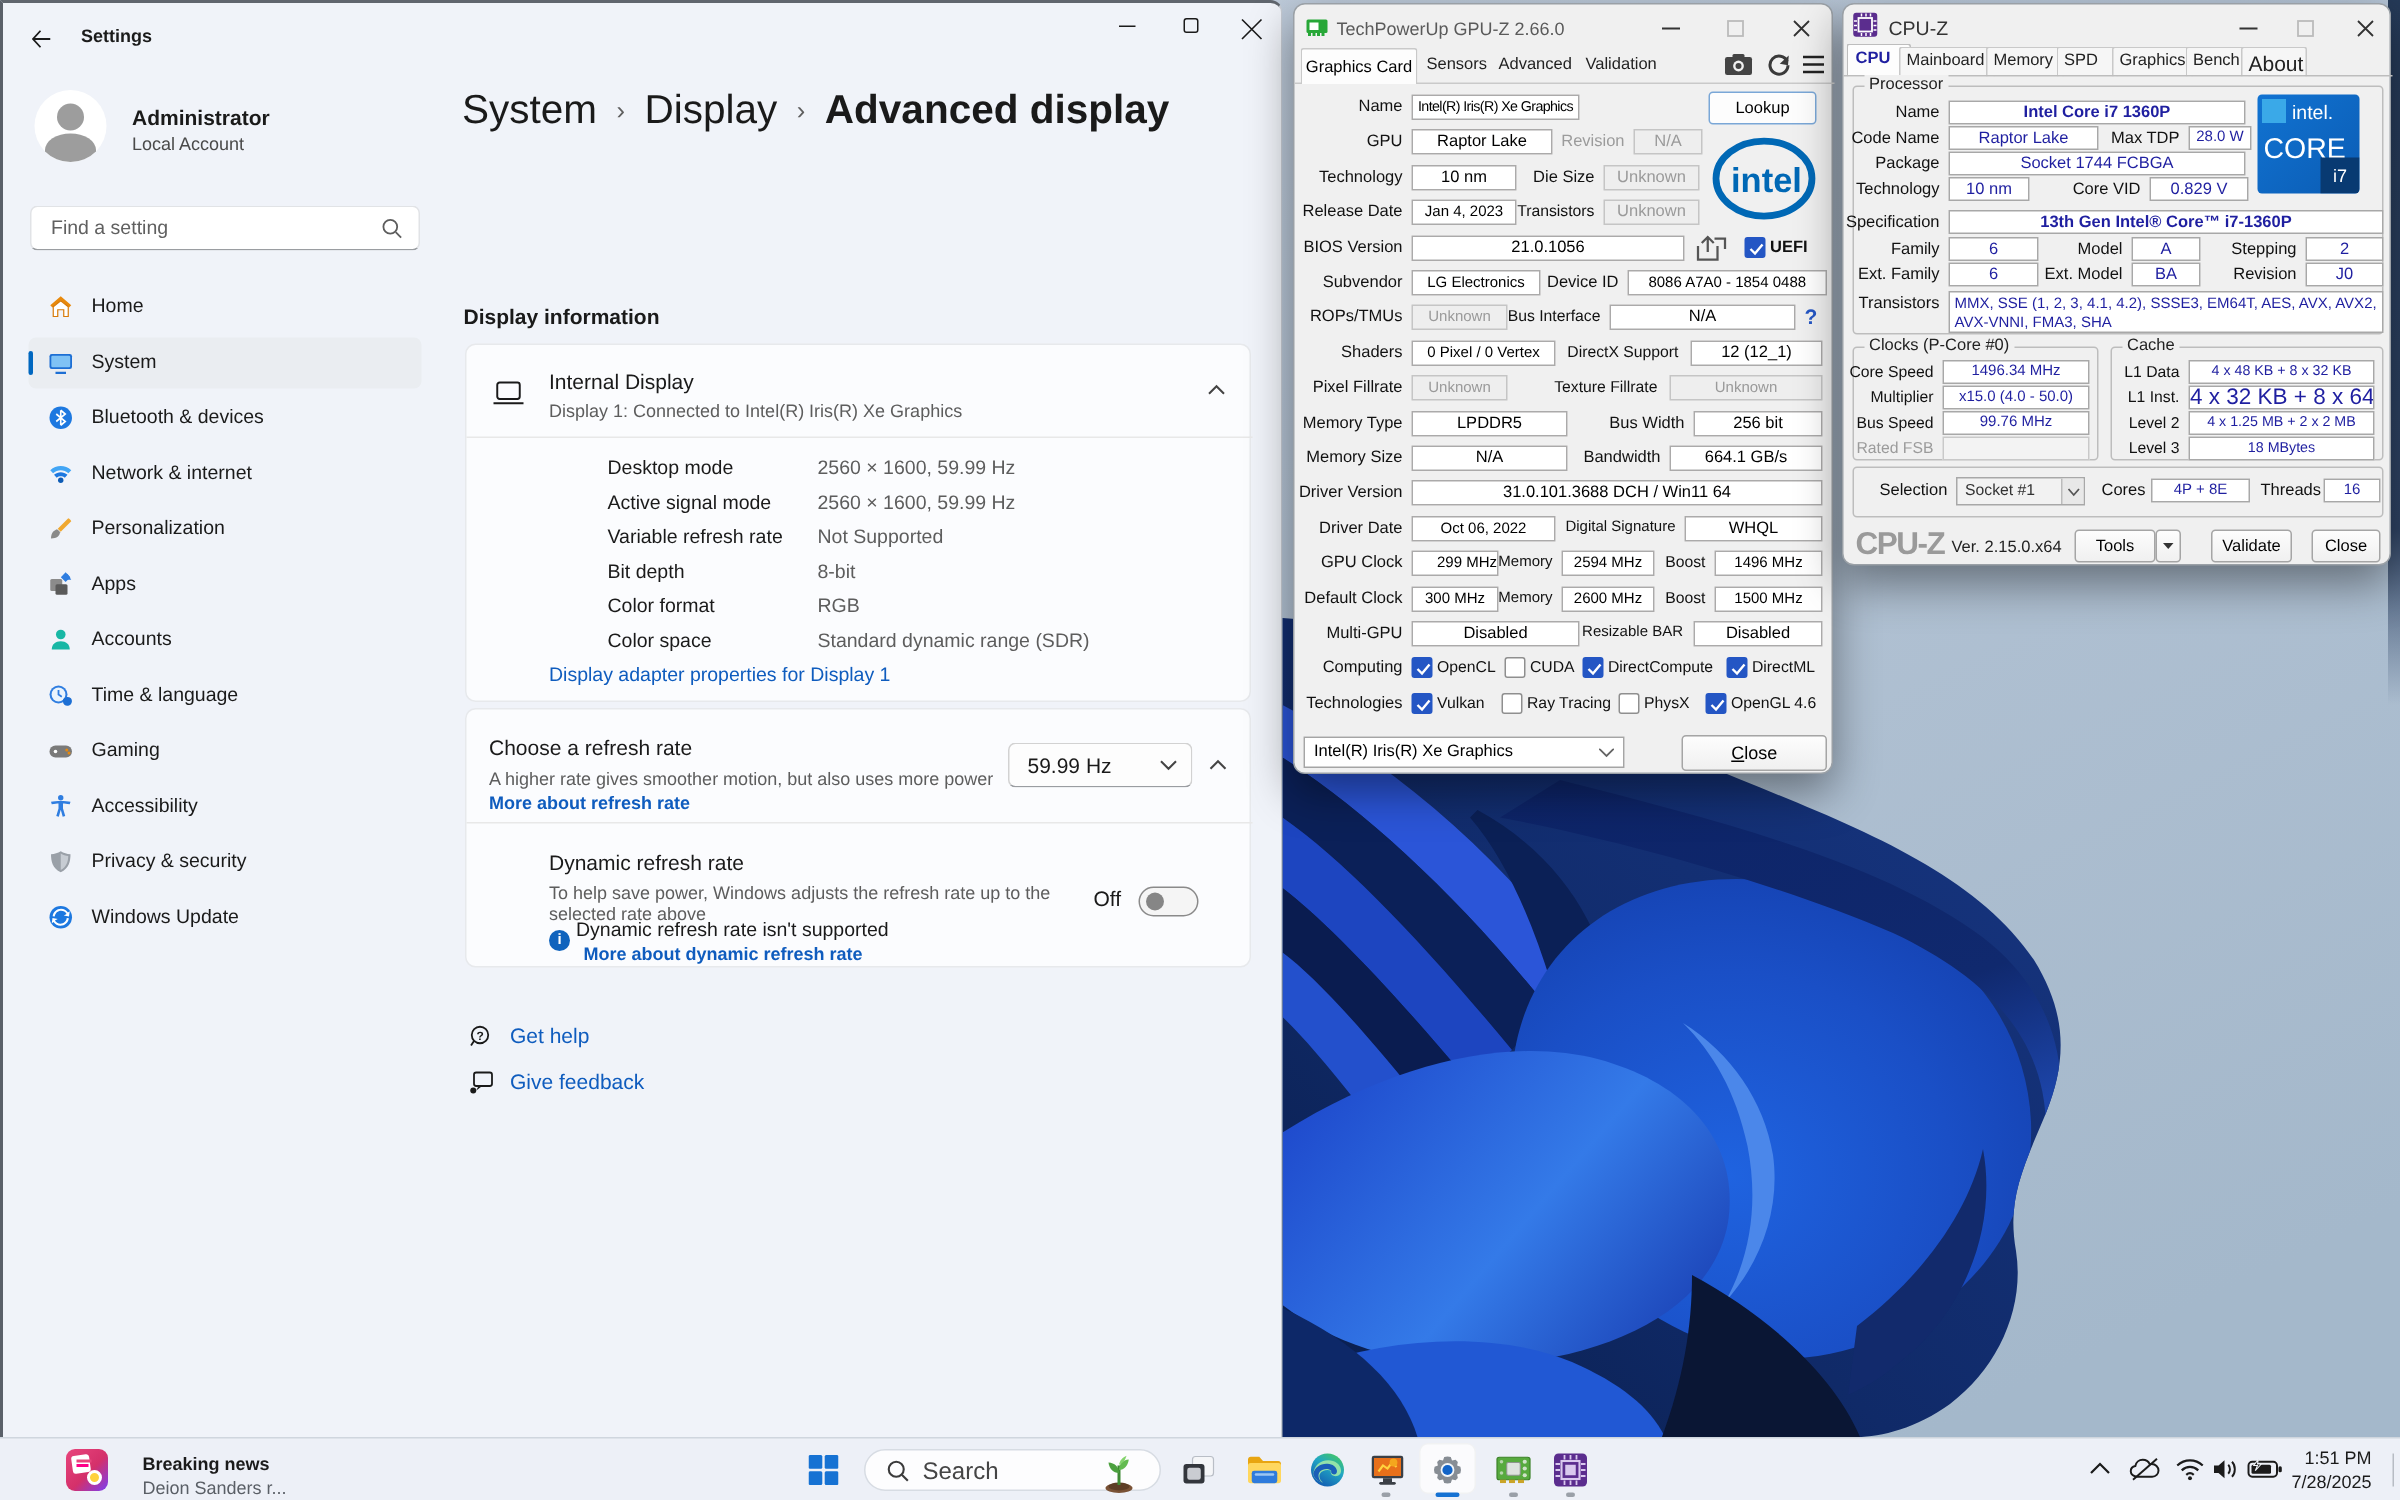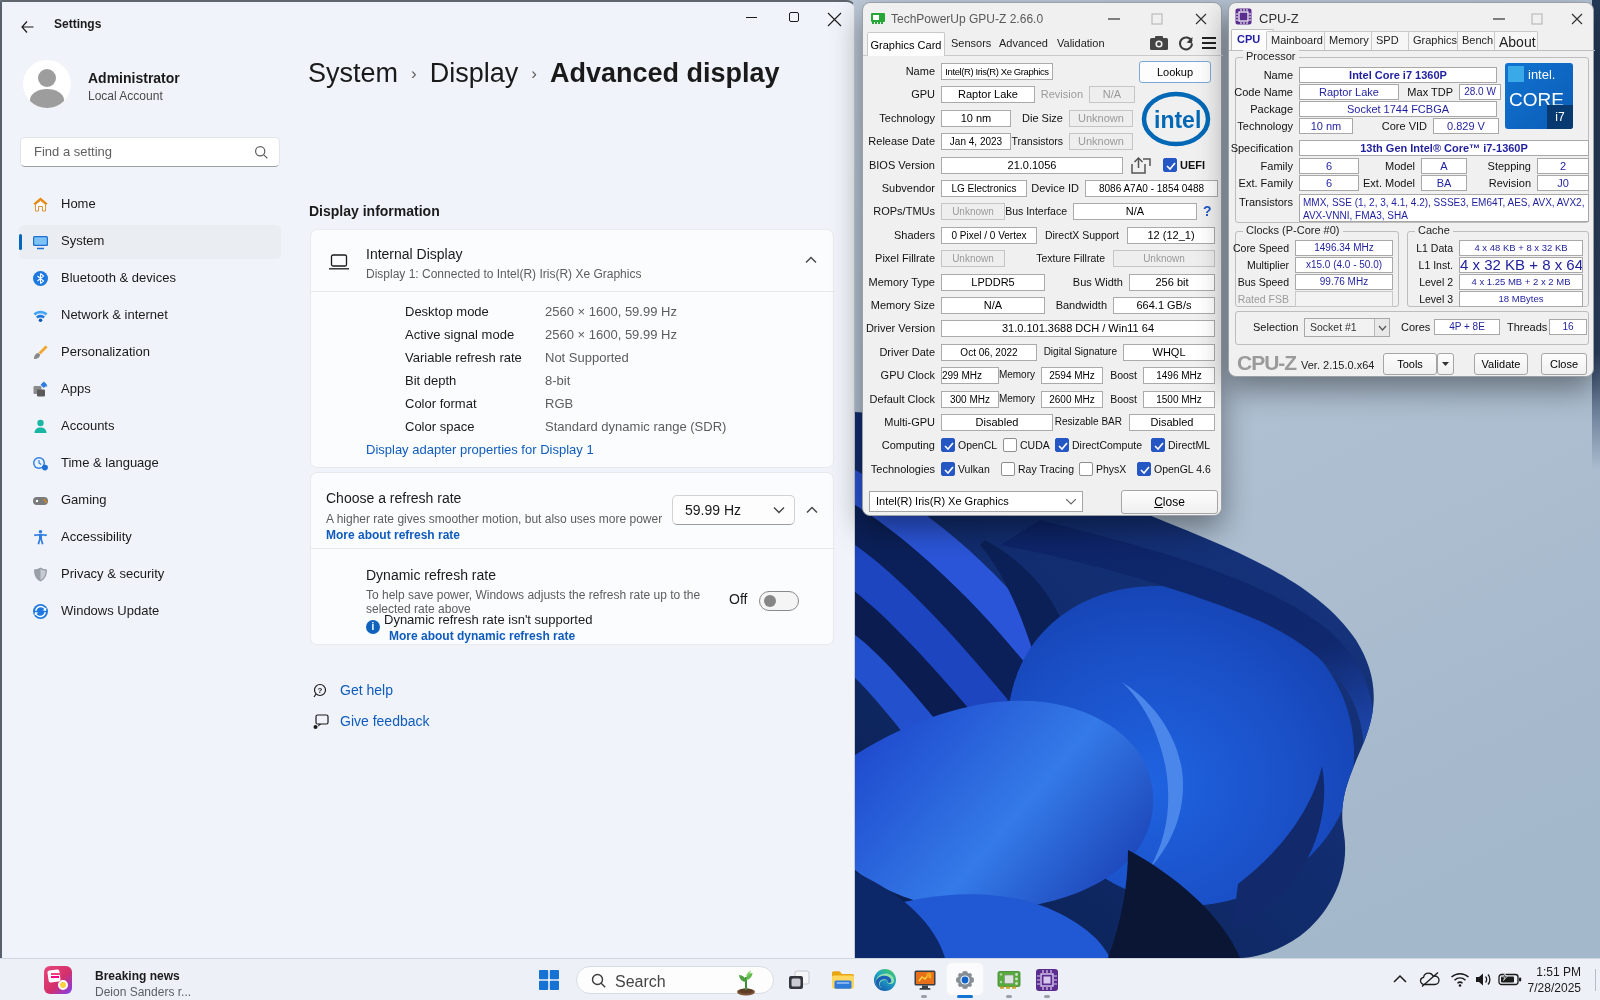--- a/index.html
+++ b/index.html
@@ -395,21 +395,21 @@
     <div class="abs" style="left:78px;top:294px;width:104px;height:17px;background:#fff;border:1px solid #abaaaa;font-size:11px;color:#000;text-align:center;line-height:15px;white-space:nowrap;overflow:hidden;">N/A</div>
     <div class="abs" style="right:114px;top:296px;font-size:11px;color:#111;white-space:nowrap;">Bandwidth</div>
     <div class="abs" style="left:250px;top:294px;width:102px;height:17px;background:#fff;border:1px solid #abaaaa;font-size:11px;color:#000;text-align:center;line-height:15px;white-space:nowrap;overflow:hidden;">664.1 GB/s</div>
     <div class="abs" style="right:286px;top:319px;font-size:11px;color:#111;white-space:nowrap;">Driver Version</div>
     <div class="abs" style="left:78px;top:317px;width:274px;height:17px;background:#fff;border:1px solid #abaaaa;font-size:11px;color:#000;text-align:center;line-height:15px;white-space:nowrap;overflow:hidden;">31.0.101.3688 DCH / Win11 64</div>
     <div class="abs" style="right:286px;top:343px;font-size:11px;color:#111;white-space:nowrap;">Driver Date</div>
     <div class="abs" style="left:78px;top:341px;width:96px;height:17px;background:#fff;border:1px solid #abaaaa;font-size:10px;color:#000;text-align:center;line-height:15px;white-space:nowrap;overflow:hidden;">Oct 06, 2022</div>
     <div class="abs" style="right:104px;top:343px;font-size:10px;color:#111;white-space:nowrap;">Digital Signature</div>
     <div class="abs" style="left:260px;top:341px;width:92px;height:17px;background:#fff;border:1px solid #abaaaa;font-size:11px;color:#000;text-align:center;line-height:15px;white-space:nowrap;overflow:hidden;">WHQL</div>
     <div class="abs" style="right:286px;top:366px;font-size:11px;color:#111;white-space:nowrap;">GPU Clock</div>
-    <div class="abs" style="left:78px;top:364px;width:58px;height:17px;background:#fff;border:1px solid #abaaaa;font-size:10px;color:#000;text-align:left;line-height:15px;white-space:nowrap;overflow:hidden;">299 MHz</div>
+    <div class="abs" style="left:78px;top:364px;width:58px;height:17px;background:#fff;border:1px solid #abaaaa;font-size:10px;color:#000;text-align:right;line-height:15px;white-space:nowrap;overflow:hidden;">299 MHz</div>
     <div class="abs" style="right:186px;top:366px;font-size:10px;color:#111;white-space:nowrap;">Memory</div>
     <div class="abs" style="left:178px;top:364px;width:62px;height:17px;background:#fff;border:1px solid #abaaaa;font-size:10px;color:#000;text-align:center;line-height:15px;white-space:nowrap;overflow:hidden;">2594 MHz</div>
     <div class="abs" style="right:84px;top:366px;font-size:10.5px;color:#111;white-space:nowrap;">Boost</div>
     <div class="abs" style="left:280px;top:364px;width:72px;height:17px;background:#fff;border:1px solid #abaaaa;font-size:10px;color:#000;text-align:center;line-height:15px;white-space:nowrap;overflow:hidden;">1496 MHz</div>
     <div class="abs" style="right:286px;top:390px;font-size:11px;color:#111;white-space:nowrap;">Default Clock</div>
     <div class="abs" style="left:78px;top:388px;width:58px;height:17px;background:#fff;border:1px solid #abaaaa;font-size:10px;color:#000;text-align:center;line-height:15px;white-space:nowrap;overflow:hidden;">300 MHz</div>
     <div class="abs" style="right:186px;top:390px;font-size:10px;color:#111;white-space:nowrap;">Memory</div>
     <div class="abs" style="left:178px;top:388px;width:62px;height:17px;background:#fff;border:1px solid #abaaaa;font-size:10px;color:#000;text-align:center;line-height:15px;white-space:nowrap;overflow:hidden;">2600 MHz</div>
     <div class="abs" style="right:84px;top:390px;font-size:10.5px;color:#111;white-space:nowrap;">Boost</div>
     <div class="abs" style="left:280px;top:388px;width:72px;height:17px;background:#fff;border:1px solid #abaaaa;font-size:10px;color:#000;text-align:center;line-height:15px;white-space:nowrap;overflow:hidden;">1500 MHz</div>

